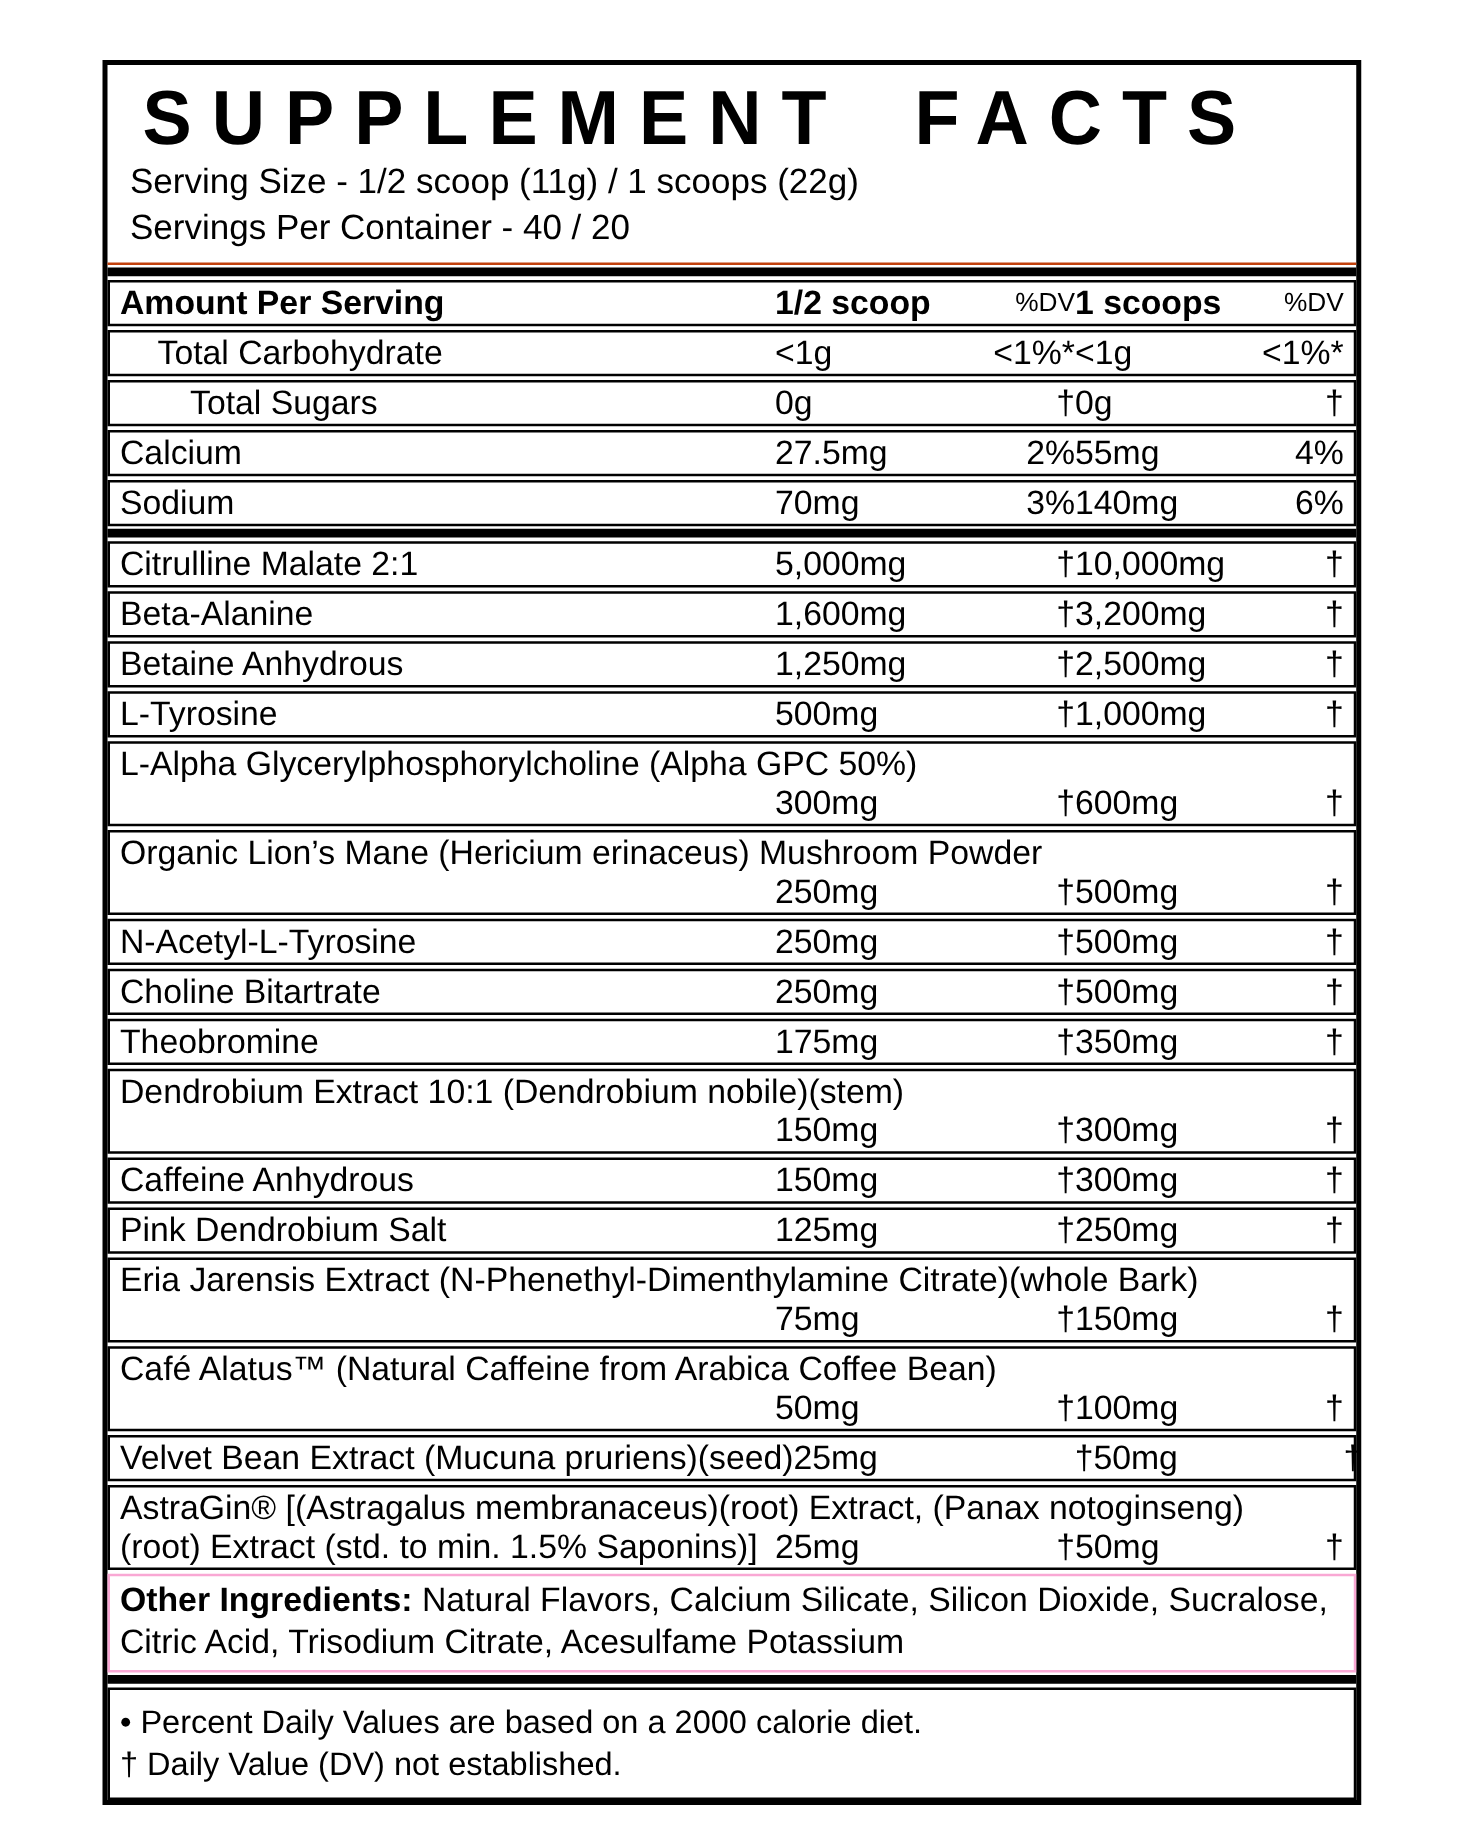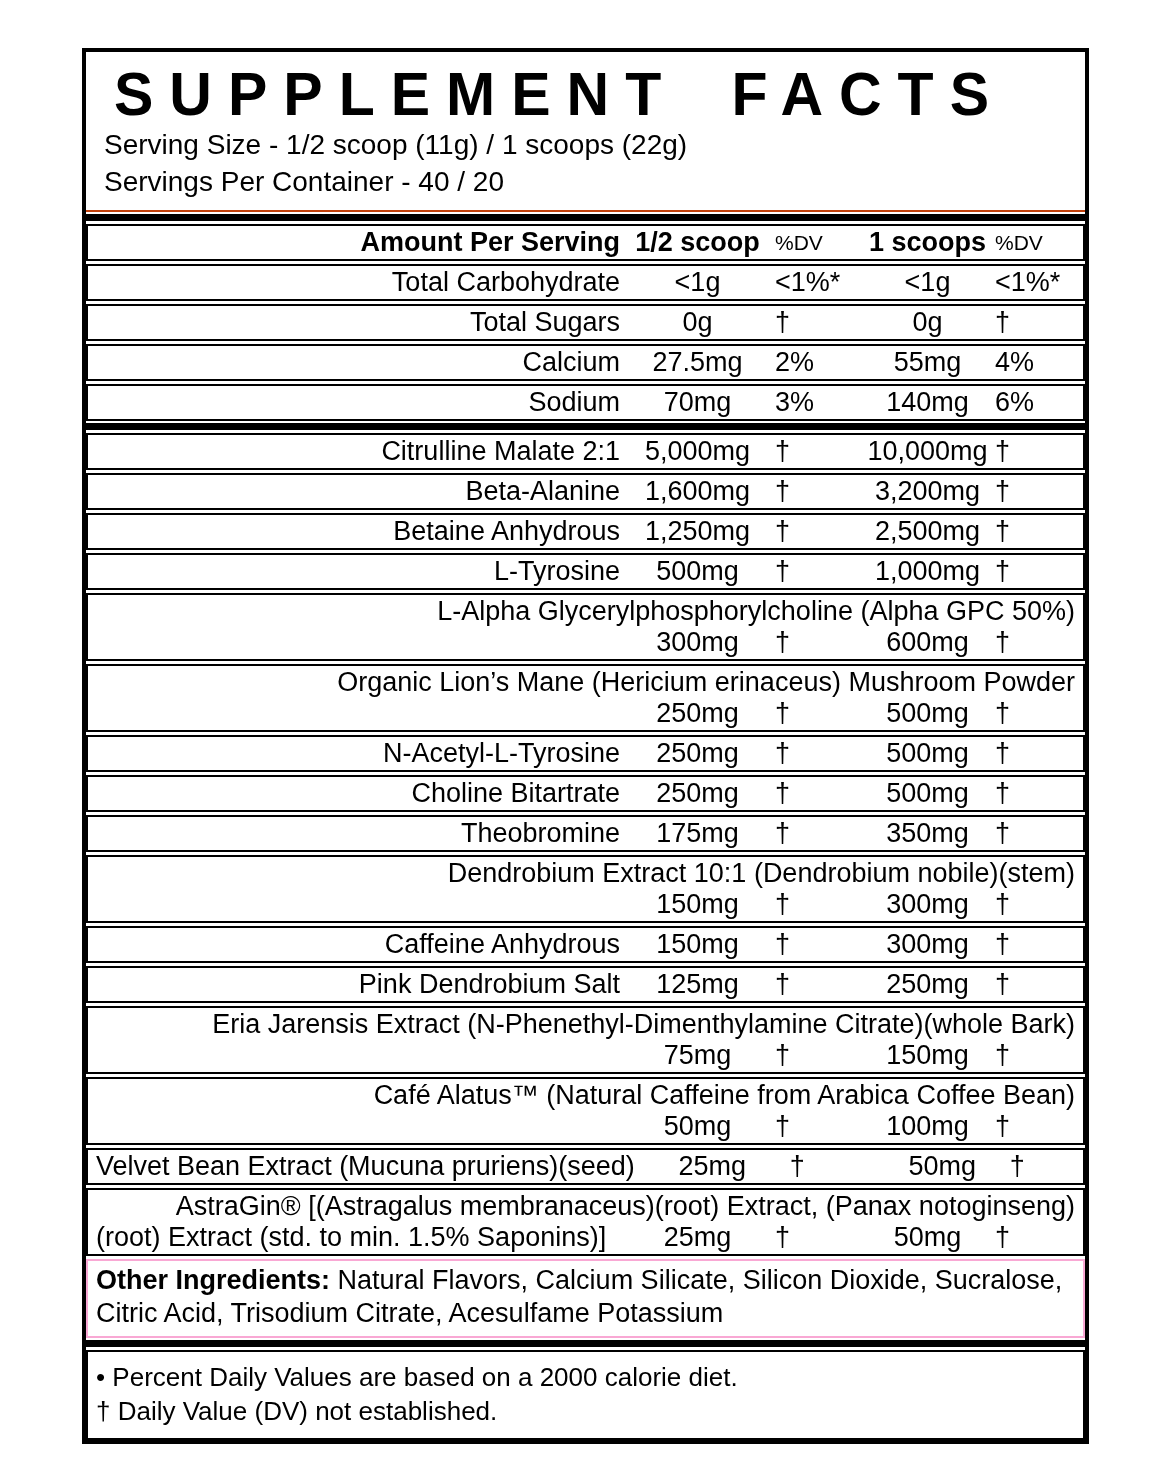--- a/index.html
+++ b/index.html
@@ -50,23 +50,23 @@
   .rows { padding: 0; }
   .row {
     display: grid;
     grid-template-columns: 1fr 155px 85px 135px 80px;
     border: 2px solid #000;
     margin-top: 3px;
     padding: 1px 8px;
     font-size: 27px;
     line-height: 31px;
   }
-  .row .name { text-align: right; white-space: nowrap; }
-  .row .amt  { text-align: center; white-space: nowrap; }
-  .row .dv   { text-align: left; white-space: nowrap; }
+  .row .name { text-align: left; white-space: nowrap; }
+  .row .amt  { text-align: left; white-space: nowrap; }
+  .row .dv   { text-align: right; white-space: nowrap; }
   .row.hdr { font-weight: bold; }
   .row.hdr .dv { font-weight: normal; font-size: 21px; align-self: center; }
   .ind1 .name { padding-left: 30px; }
   .ind2 .name { padding-left: 56px; }
   .row.two .name { grid-column: 1 / -1; white-space: normal; }
   .row.two .c2 { grid-column: 2; }
   .row .name2 { grid-column: 1; white-space: nowrap; }
   
   .other {
     border: 2px solid #f9a8d4;

